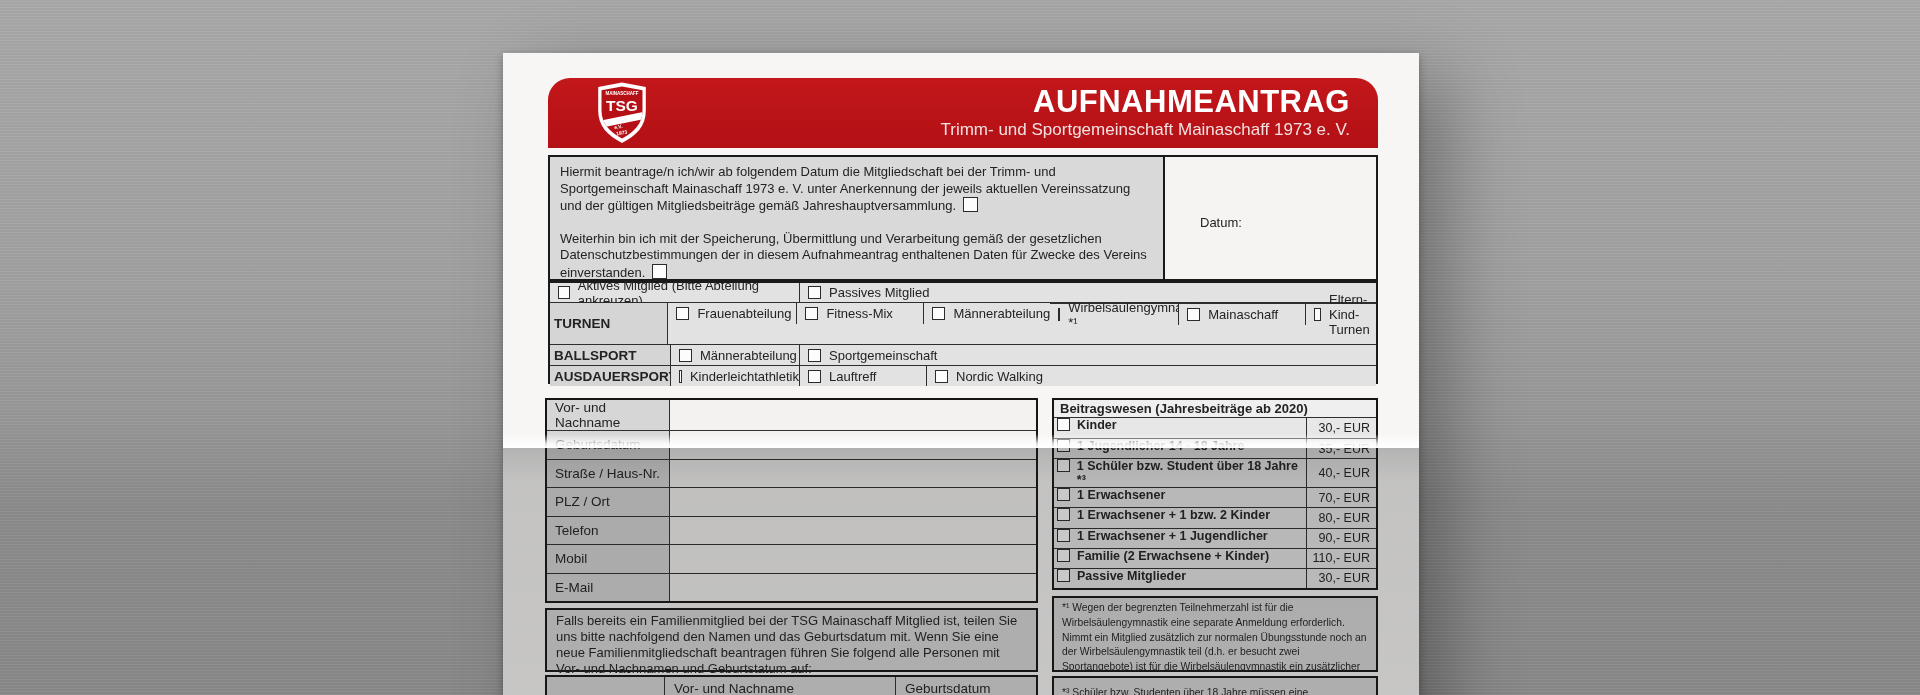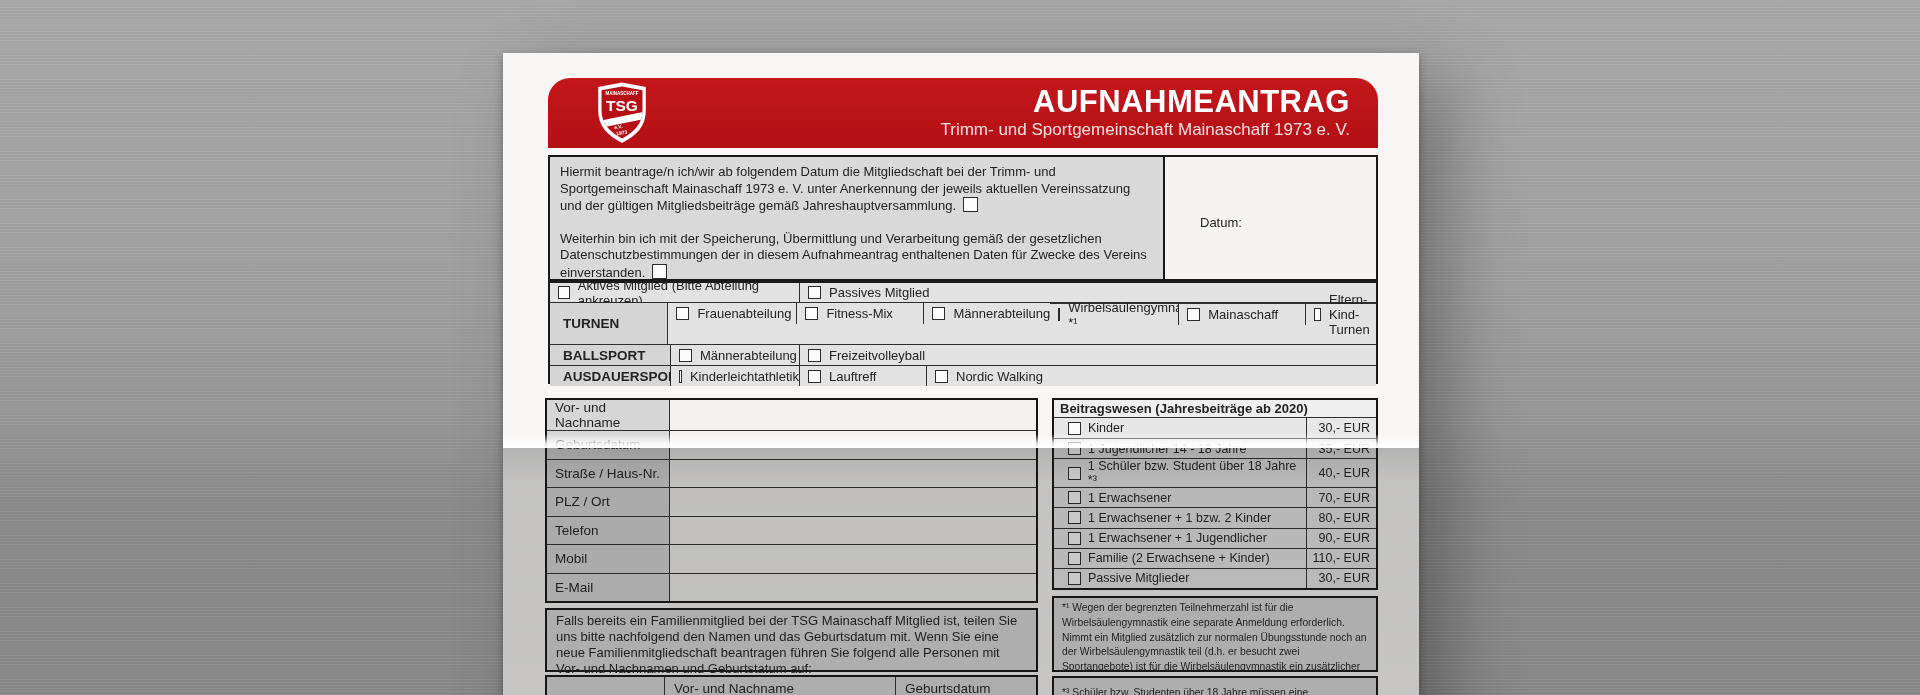--- a/index.html
+++ b/index.html
@@ -60,21 +60,21 @@
   .sec-row { display:flex; border-top:1.5px solid #2e2e2e; box-sizing:border-box; }
   .sec-row:first-child { border-top:none; }
   .cell { display:flex; align-items:center; gap:8px; padding-left:8px; box-sizing:border-box; font-size:13px; background:#e2e2e2; }
   .cell.rb { border-right:1.5px solid #2e2e2e; }
   .sec-label { font-weight:bold; font-size:13.5px; background:#d5d5d5; }
   .row-a { height:19px; }
   .row-a .c1 { width:250px; }
   .row-a .c2 { flex:1; }
   .row-bc { height:42px; }
   .row-d, .row-e { height:21px; }
-  .lab { width:121px; align-self:stretch; display:flex; align-items:center; padding-left:13px; box-sizing:border-box; border-right:1.5px solid #2e2e2e; }
+  .lab { width:121px; align-self:stretch; display:flex; align-items:center; padding-left:4px; box-sizing:border-box; border-right:1.5px solid #2e2e2e; }
   .sub-col { flex:1; display:flex; }
   .sub-row { display:flex; height:21px; }
   .sub-row + .sub-row { border-top:1.5px solid #2e2e2e; }
   .w129 { width:129px; }
   .w127 { width:127px; }
   .grow { flex:1; }
 
   
   .personal {
     position:absolute; left:42px; top:345px; width:493px; height:205px;
@@ -110,21 +110,21 @@
     position:absolute; left:549px; top:345px; width:326px; height:192px;
     border:2px solid #161616; box-sizing:border-box; background:#e7e7e7; color:#232323;
   }
   .fees-title {
     height:18px; display:flex; align-items:center; padding-left:6px;
     font-size:13px; font-weight:bold; background:#efefef; border-bottom:1.5px solid #2e2e2e; box-sizing:border-box;
   }
   .fees-rows { display:grid; grid-template-rows:repeat(8,1fr); height:170px; }
   .fee-row { display:flex; border-top:1.5px solid #2e2e2e; box-sizing:border-box; }
   .fee-row:first-child { border-top:none; }
-  .fee-left { flex:1; display:flex; align-items:center; gap:7px; padding-left:14px; font-size:12.5px; }
+  .fee-left { flex:1; display:flex; gap:7px; padding-left:3px; font-size:12.5px;font-weight:bold; }
   .fee-price {
     width:70px; border-left:1.5px solid #2e2e2e; box-sizing:border-box;
     display:flex; align-items:center; justify-content:flex-end; padding-right:6px; font-size:12.5px;
   }
 
   
   .note {
     position:absolute; width:326px; border:2px solid #161616; box-sizing:border-box;
     background:#d8d8d8; color:#1f1f1f; font-size:10.3px; line-height:14.8px; padding:3px 8px;
   }
@@ -229,21 +229,21 @@
       </div>
 
       <div class="sec-row row-d">
         <div class="lab sec-label">BALLSPORT</div>
         <div class="cell rb w129">
           <span class="cb"></span>
           <span>Männerabteilung</span>
         </div>
         <div class="cell grow">
           <span class="cb"></span>
-          <span>Freizeitvolleyball</span>
+          <span>Sportgemeinschaft</span>
         </div>
       </div>
 
       <div class="sec-row row-e">
         <div class="lab sec-label">AUSDAUERSPORT</div>
         <div class="cell rb w129">
           <span class="cb"></span>
           <span>Kinderleichtathletik</span>
         </div>
         <div class="cell rb w127">

